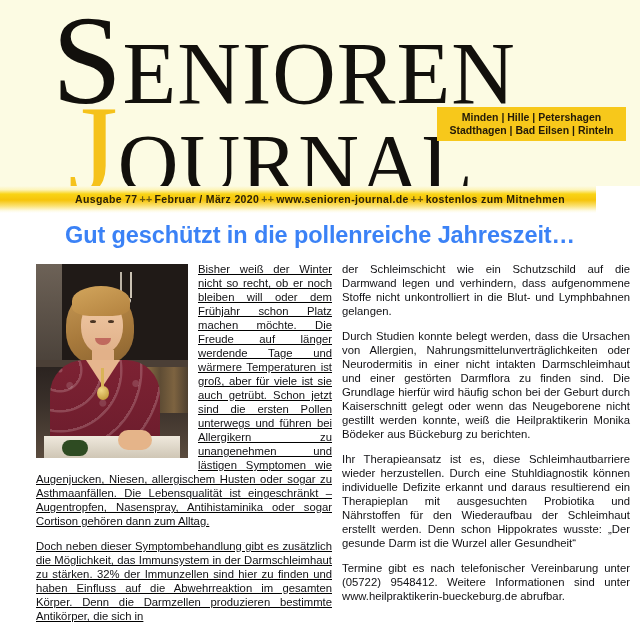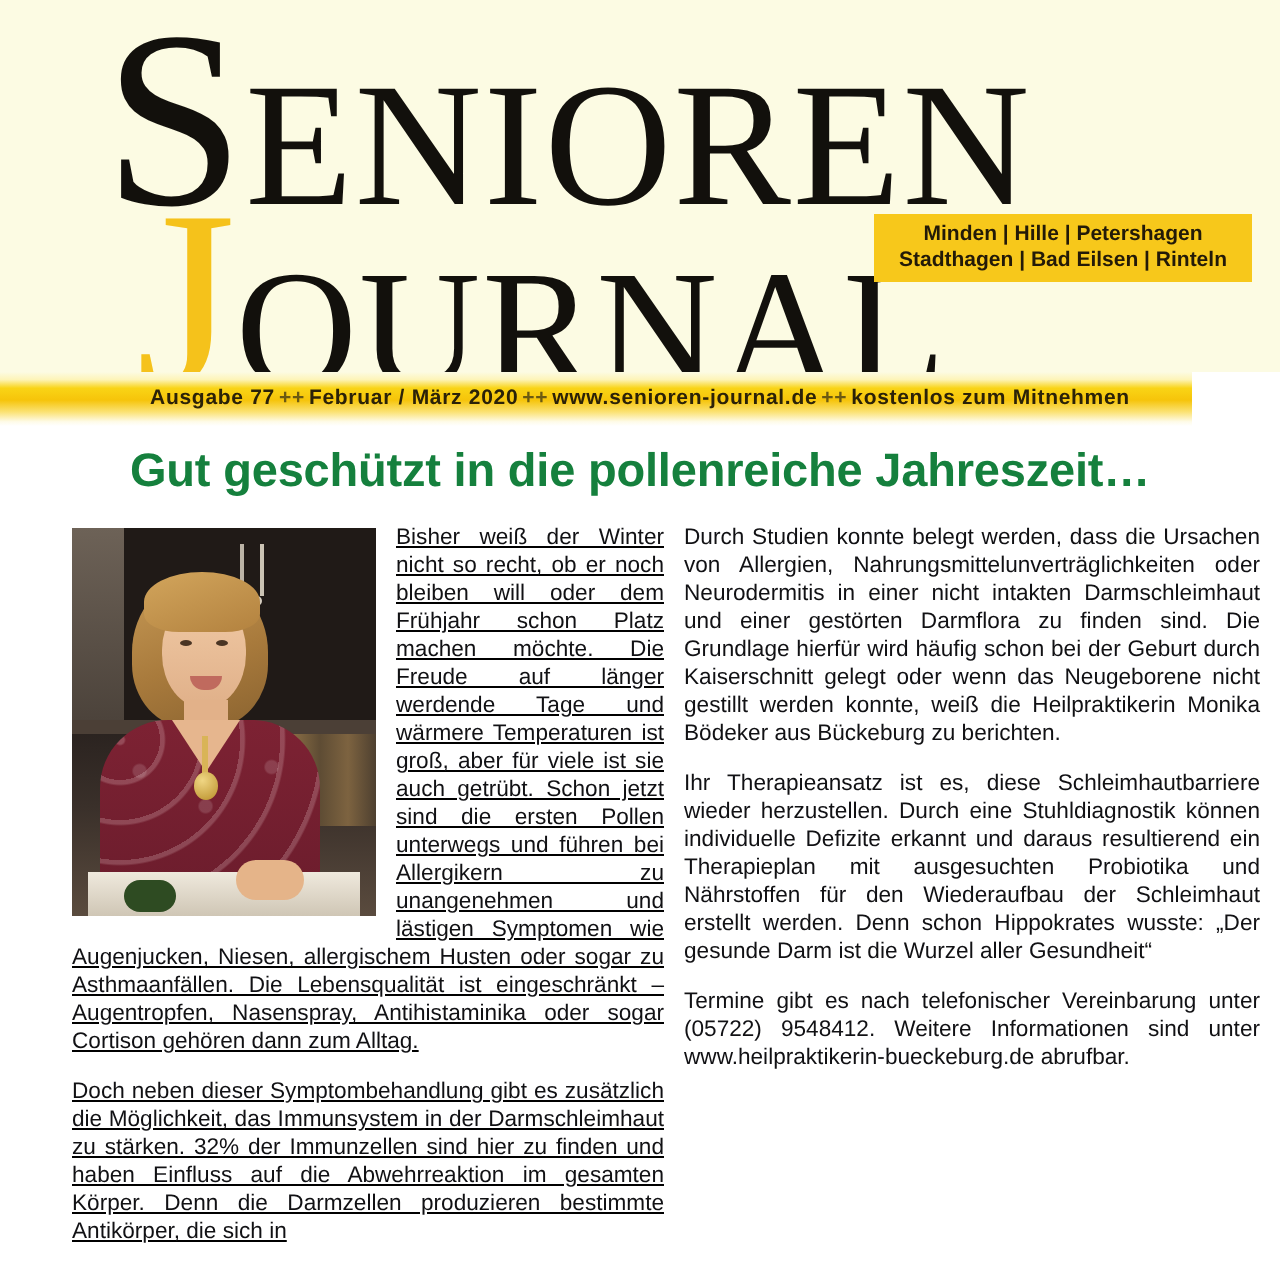--- a/index.html
+++ b/index.html
@@ -141,21 +141,21 @@
 
   .headline {
     position: absolute;
     left: 0;
     top: 9px;
     width: 640px;
     text-align: center;
     font-family: "Liberation Sans", sans-serif;
     font-size: 23.5px;
     font-weight: bold;
-    color: #15803d;
+    color: #3b82f6;
     letter-spacing: -0.1px;
     white-space: nowrap;
   }
 
   .col-left {
     position: absolute;
     left: 36px;
     top: 49px;
     width: 296px;
     text-decoration: underline;
@@ -323,19 +323,20 @@
         <div class="ph-pendant"></div>
         <div class="ph-deskpaper"></div>
         <div class="ph-plant"></div>
         <div class="ph-hand"></div>
       </div>
       <p class="para">Bisher weiß der Winter nicht so recht, ob er noch bleiben will oder dem Frühjahr schon Platz machen möchte. Die Freude auf länger werdende Tage und wärmere Temperaturen ist groß, aber für viele ist sie auch getrübt. Schon jetzt sind die ersten Pollen unterwegs und führen bei Allergikern zu unangenehmen und lästigen Symptomen wie Augenjucken, Niesen, allergischem Husten oder sogar zu Asthmaanfällen. Die Lebensqualität ist eingeschränkt – Augentropfen, Nasenspray, Antihistaminika oder sogar Cortison gehören dann zum Alltag.</p>
       <p class="para">Doch neben dieser Symptombehandlung gibt es zusätzlich die Möglichkeit, das Immunsystem in der Darmschleimhaut zu stärken. 32% der Immunzellen sind hier zu finden und haben Einfluss auf die Abwehrreaktion im gesamten Körper. Denn die Darmzellen produzieren bestimmte Antikörper, die sich in</p>
     </div>
 
     <div class="col-right">
+      <p class="para">der Schleimschicht wie ein Schutzschild auf die Darmwand legen und verhindern, dass aufgenommene Stoffe nicht unkontrolliert in die Blut- und Lymphbahnen gelangen.</p>
       <p class="para">Durch Studien konnte belegt werden, dass die Ursachen von Allergien, Nahrungsmittelunverträglichkeiten oder Neurodermitis in einer nicht intakten Darmschleimhaut und einer gestörten Darmflora zu finden sind. Die Grundlage hierfür wird häufig schon bei der Geburt durch Kaiserschnitt gelegt oder wenn das Neugeborene nicht gestillt werden konnte, weiß die Heilpraktikerin Monika Bödeker aus Bückeburg zu berichten.</p>
       <p class="para">Ihr Therapieansatz ist es, diese Schleimhautbarriere wieder herzustellen. Durch eine Stuhldiagnostik können individuelle Defizite erkannt und daraus resultierend ein Therapieplan mit ausgesuchten Probiotika und Nährstoffen für den Wiederaufbau der Schleimhaut erstellt werden. Denn schon Hippokrates wusste: „Der gesunde Darm ist die Wurzel aller Gesundheit“</p>
       <p class="para">Termine gibt es nach telefonischer Vereinbarung unter (05722) 9548412. Weitere Informationen sind unter www.heilpraktikerin-bueckeburg.de abrufbar.</p>
     </div>
   </div>
 
 </div>
 
 </body></html>

